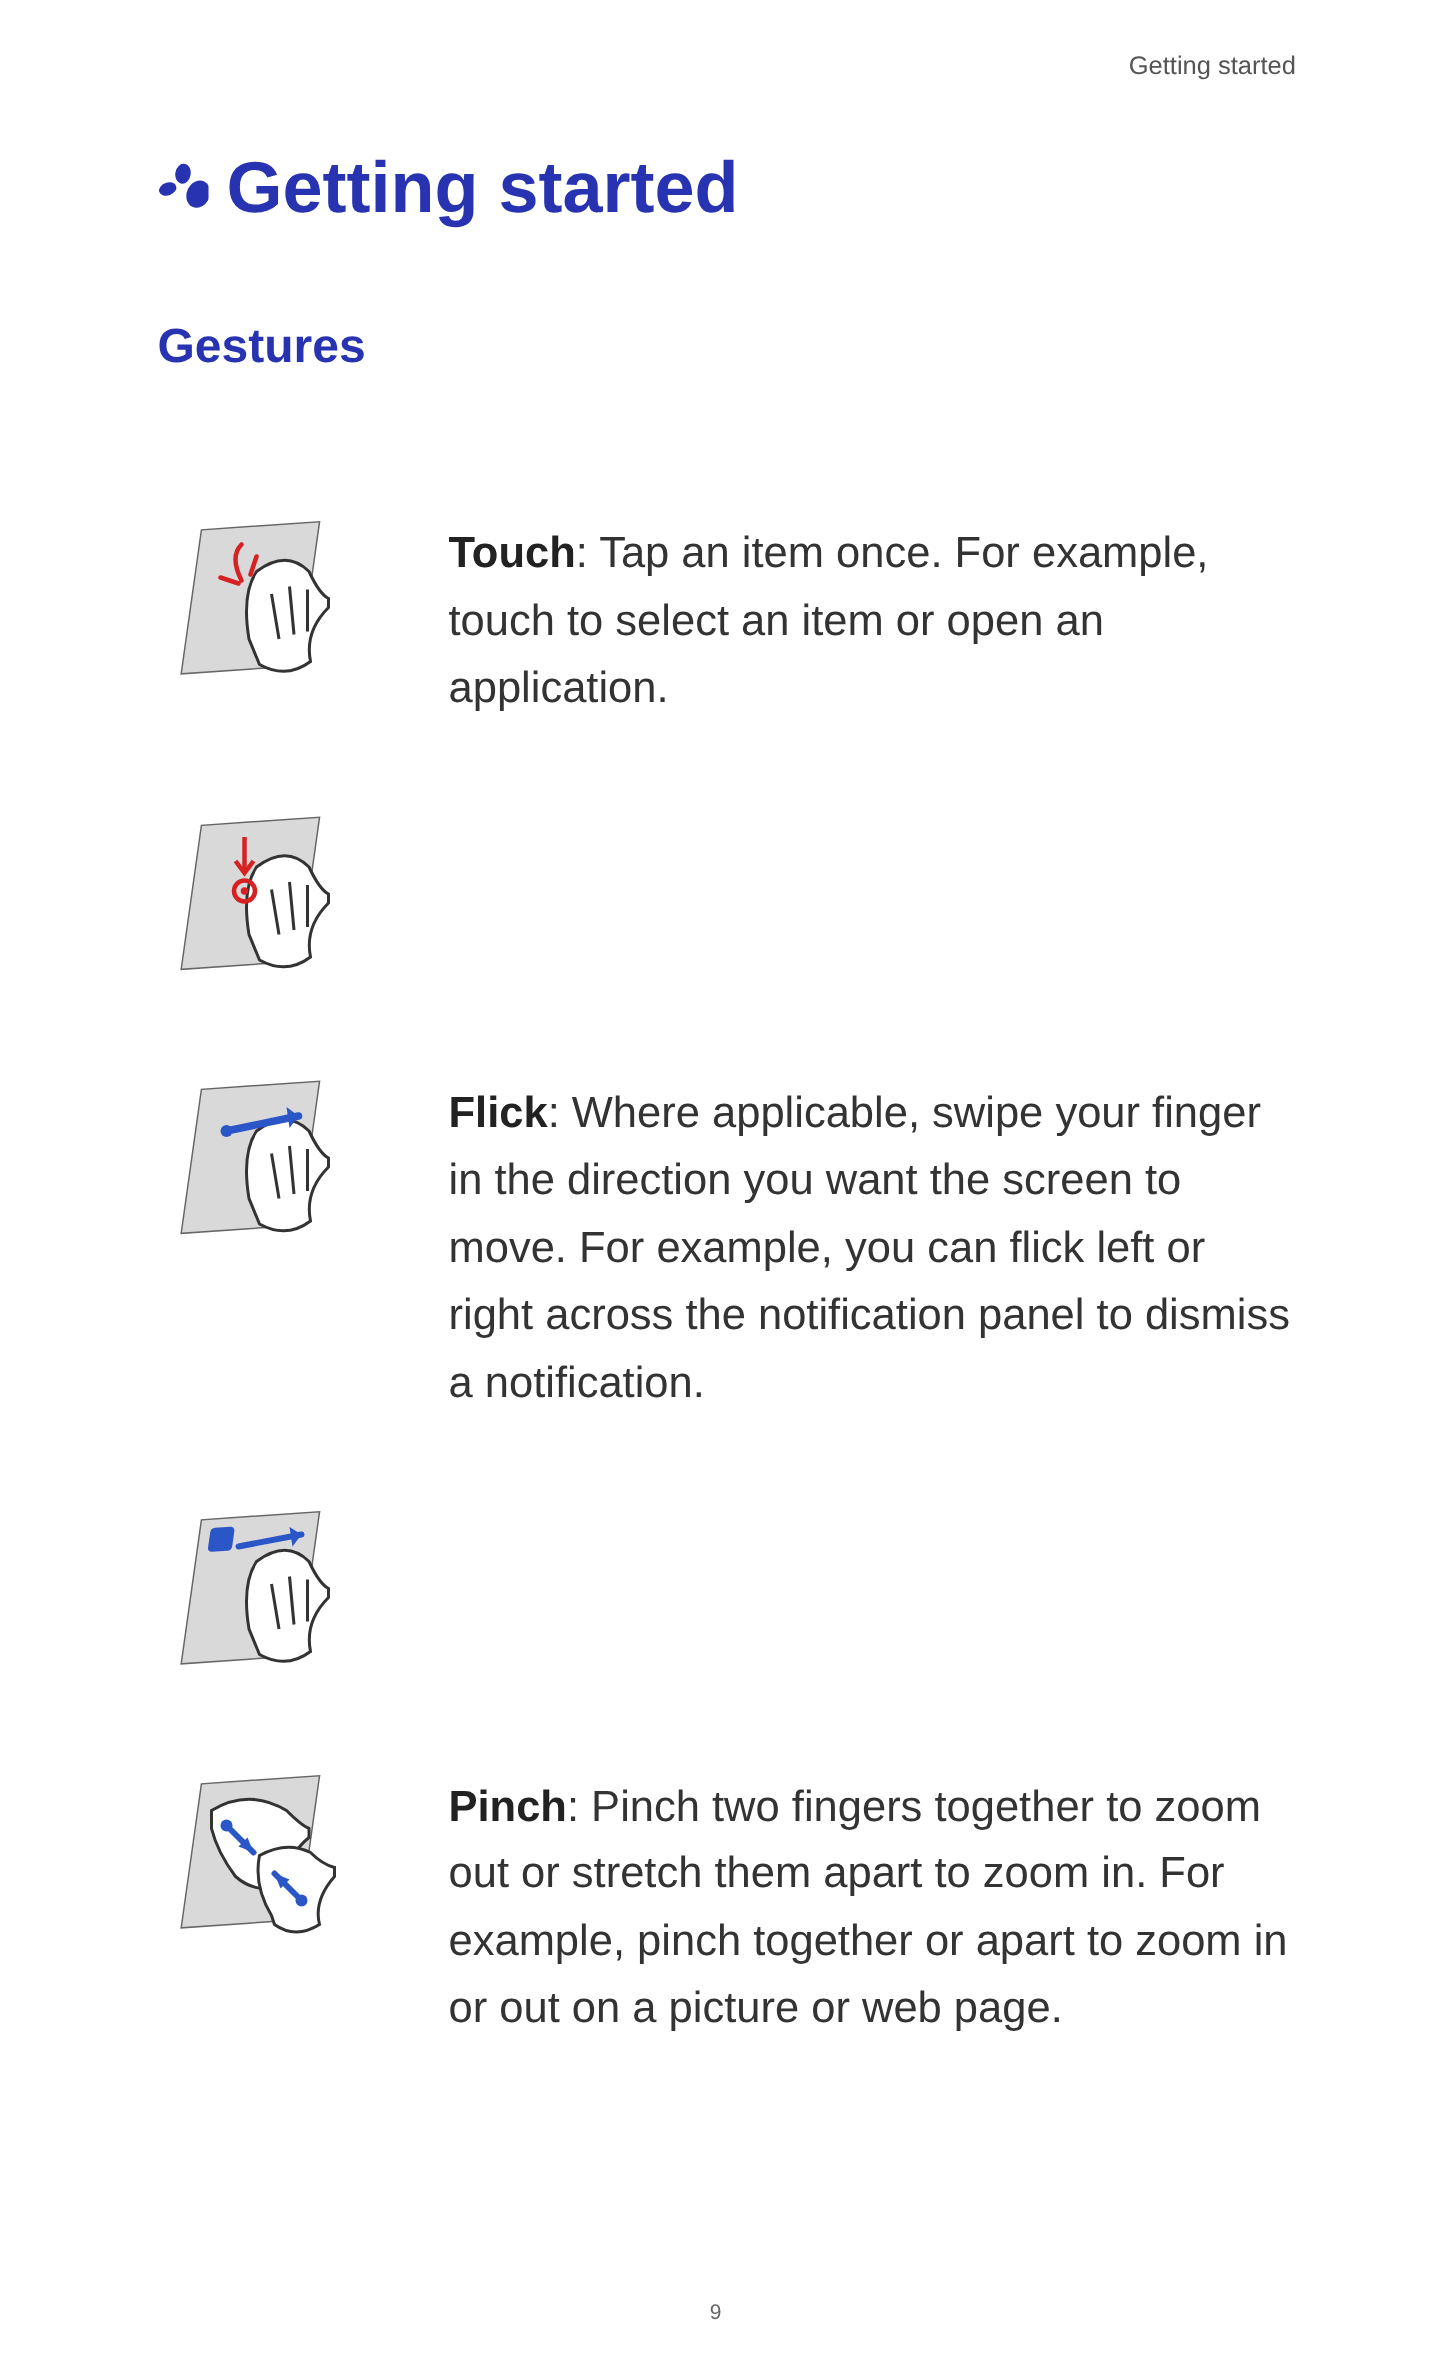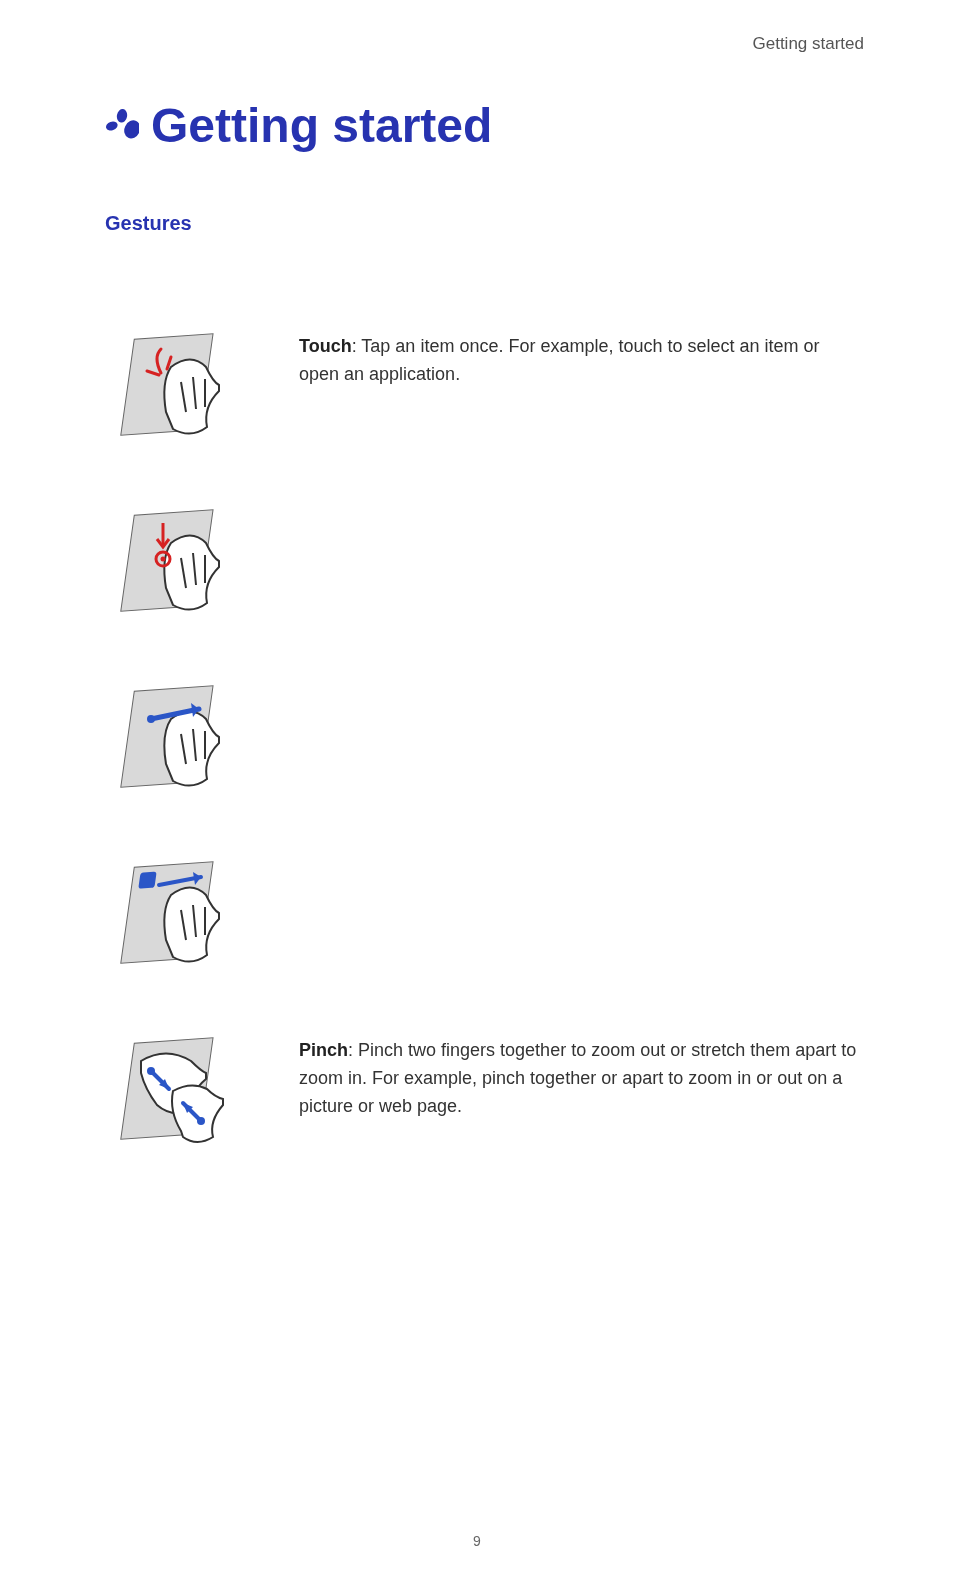--- a/index.html
+++ b/index.html
@@ -34,21 +34,21 @@
     font-weight: 700;
     color: #2733b0;
     line-height: 1;
   }
   .petal-icon {
     width: 34px;
     height: 34px;
     display: inline-block;
   }
   .section-heading {
-    font-size: 20px;
+    font-size: 32px;
     font-weight: 700;
     color: #2733b0;
     margin-bottom: 92px;
   }
   .gesture-list {
     display: flex;
     flex-direction: column;
     gap: 56px;
     padding-left: 6px;
   }
@@ -60,21 +60,21 @@
   .gesture-graphic {
     width: 130px;
     display: flex;
     justify-content: center;
   }
   .gesture-graphic svg {
     display: block;
   }
   .gesture-text {
     flex: 1;
-    font-size: 18px;
+    font-size: 29px;
     line-height: 1.55;
     color: #333;
     padding-top: 6px;
   }
   .gesture-text .term {
     font-weight: 700;
     color: #222;
   }
   .page-number {
     position: absolute;
@@ -158,20 +158,23 @@
           <path d="M55 85 Q50 55 60 40 Q80 25 95 40 Q102 55 108 58 L108 64 Q92 80 96 100 Q80 112 62 102 Z" fill="#fff" stroke="#333" stroke-width="2"></path>
           <line x1="70" y1="55" x2="75" y2="85" stroke="#333" stroke-width="2"></line>
           <line x1="82" y1="50" x2="85" y2="82" stroke="#333" stroke-width="2"></line>
           <line x1="94" y1="52" x2="94" y2="80" stroke="#333" stroke-width="2"></line>
 
           <circle cx="40" cy="40" r="4" fill="#2b56c7"></circle>
           <line x1="40" y1="40" x2="88" y2="30" stroke="#2b56c7" stroke-width="5" stroke-linecap="round"></line>
           <polygon points="88,30 80,24 82,38" fill="#2b56c7"></polygon>
         </svg>
       </div>
+      <div class="gesture-text">
+        <span class="term">Flick</span><span>: Where applicable, swipe your finger in the direction you want the screen to move. For example, you can flick left or right across the notification panel to dismiss a notification.</span>
+      </div>
     </div>
 
     <div class="gesture-row">
       <div class="gesture-graphic">
         <svg viewBox="0 0 130 120" width="130" height="120">
           <g transform="skewX(-8) skewY(-4)">
             <rect x="25" y="14" width="78" height="96" fill="#d9d9d9" stroke="#666" stroke-width="1"></rect>
           </g>
           <path d="M55 85 Q50 55 60 40 Q80 25 95 40 Q102 55 108 58 L108 64 Q92 80 96 100 Q80 112 62 102 Z" fill="#fff" stroke="#333" stroke-width="2"></path>
           <line x1="70" y1="55" x2="75" y2="85" stroke="#333" stroke-width="2"></line>

